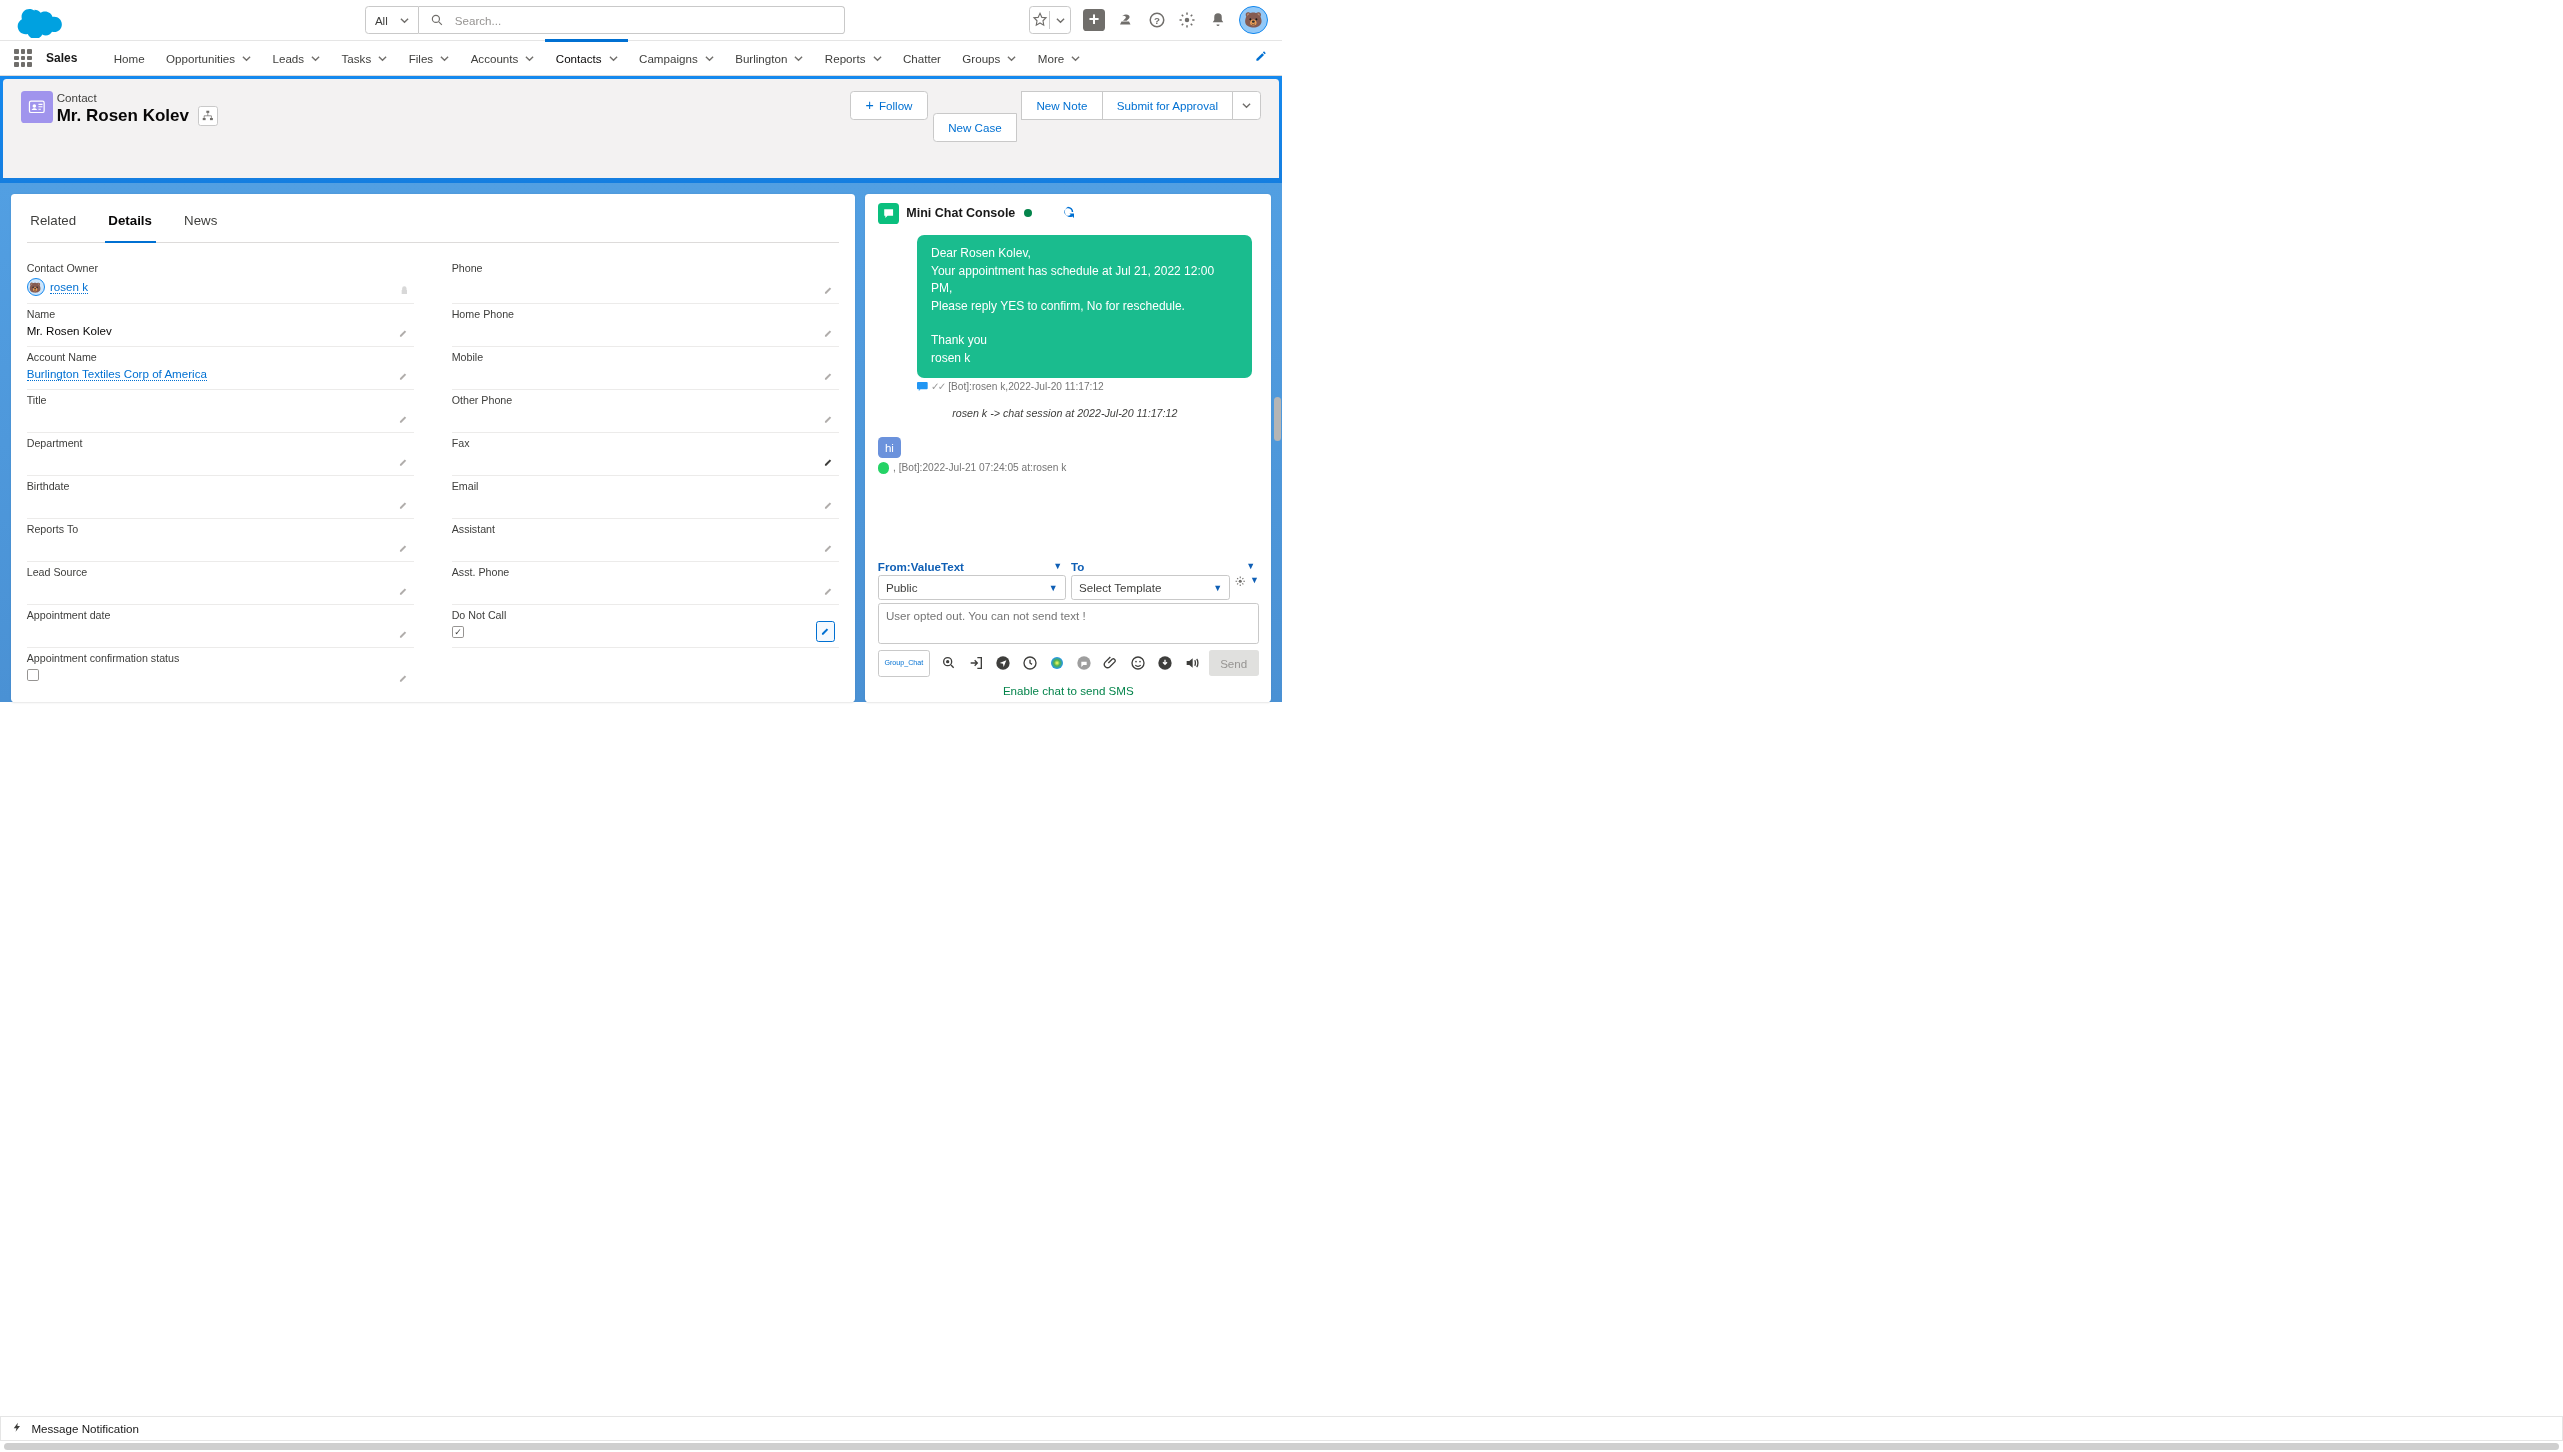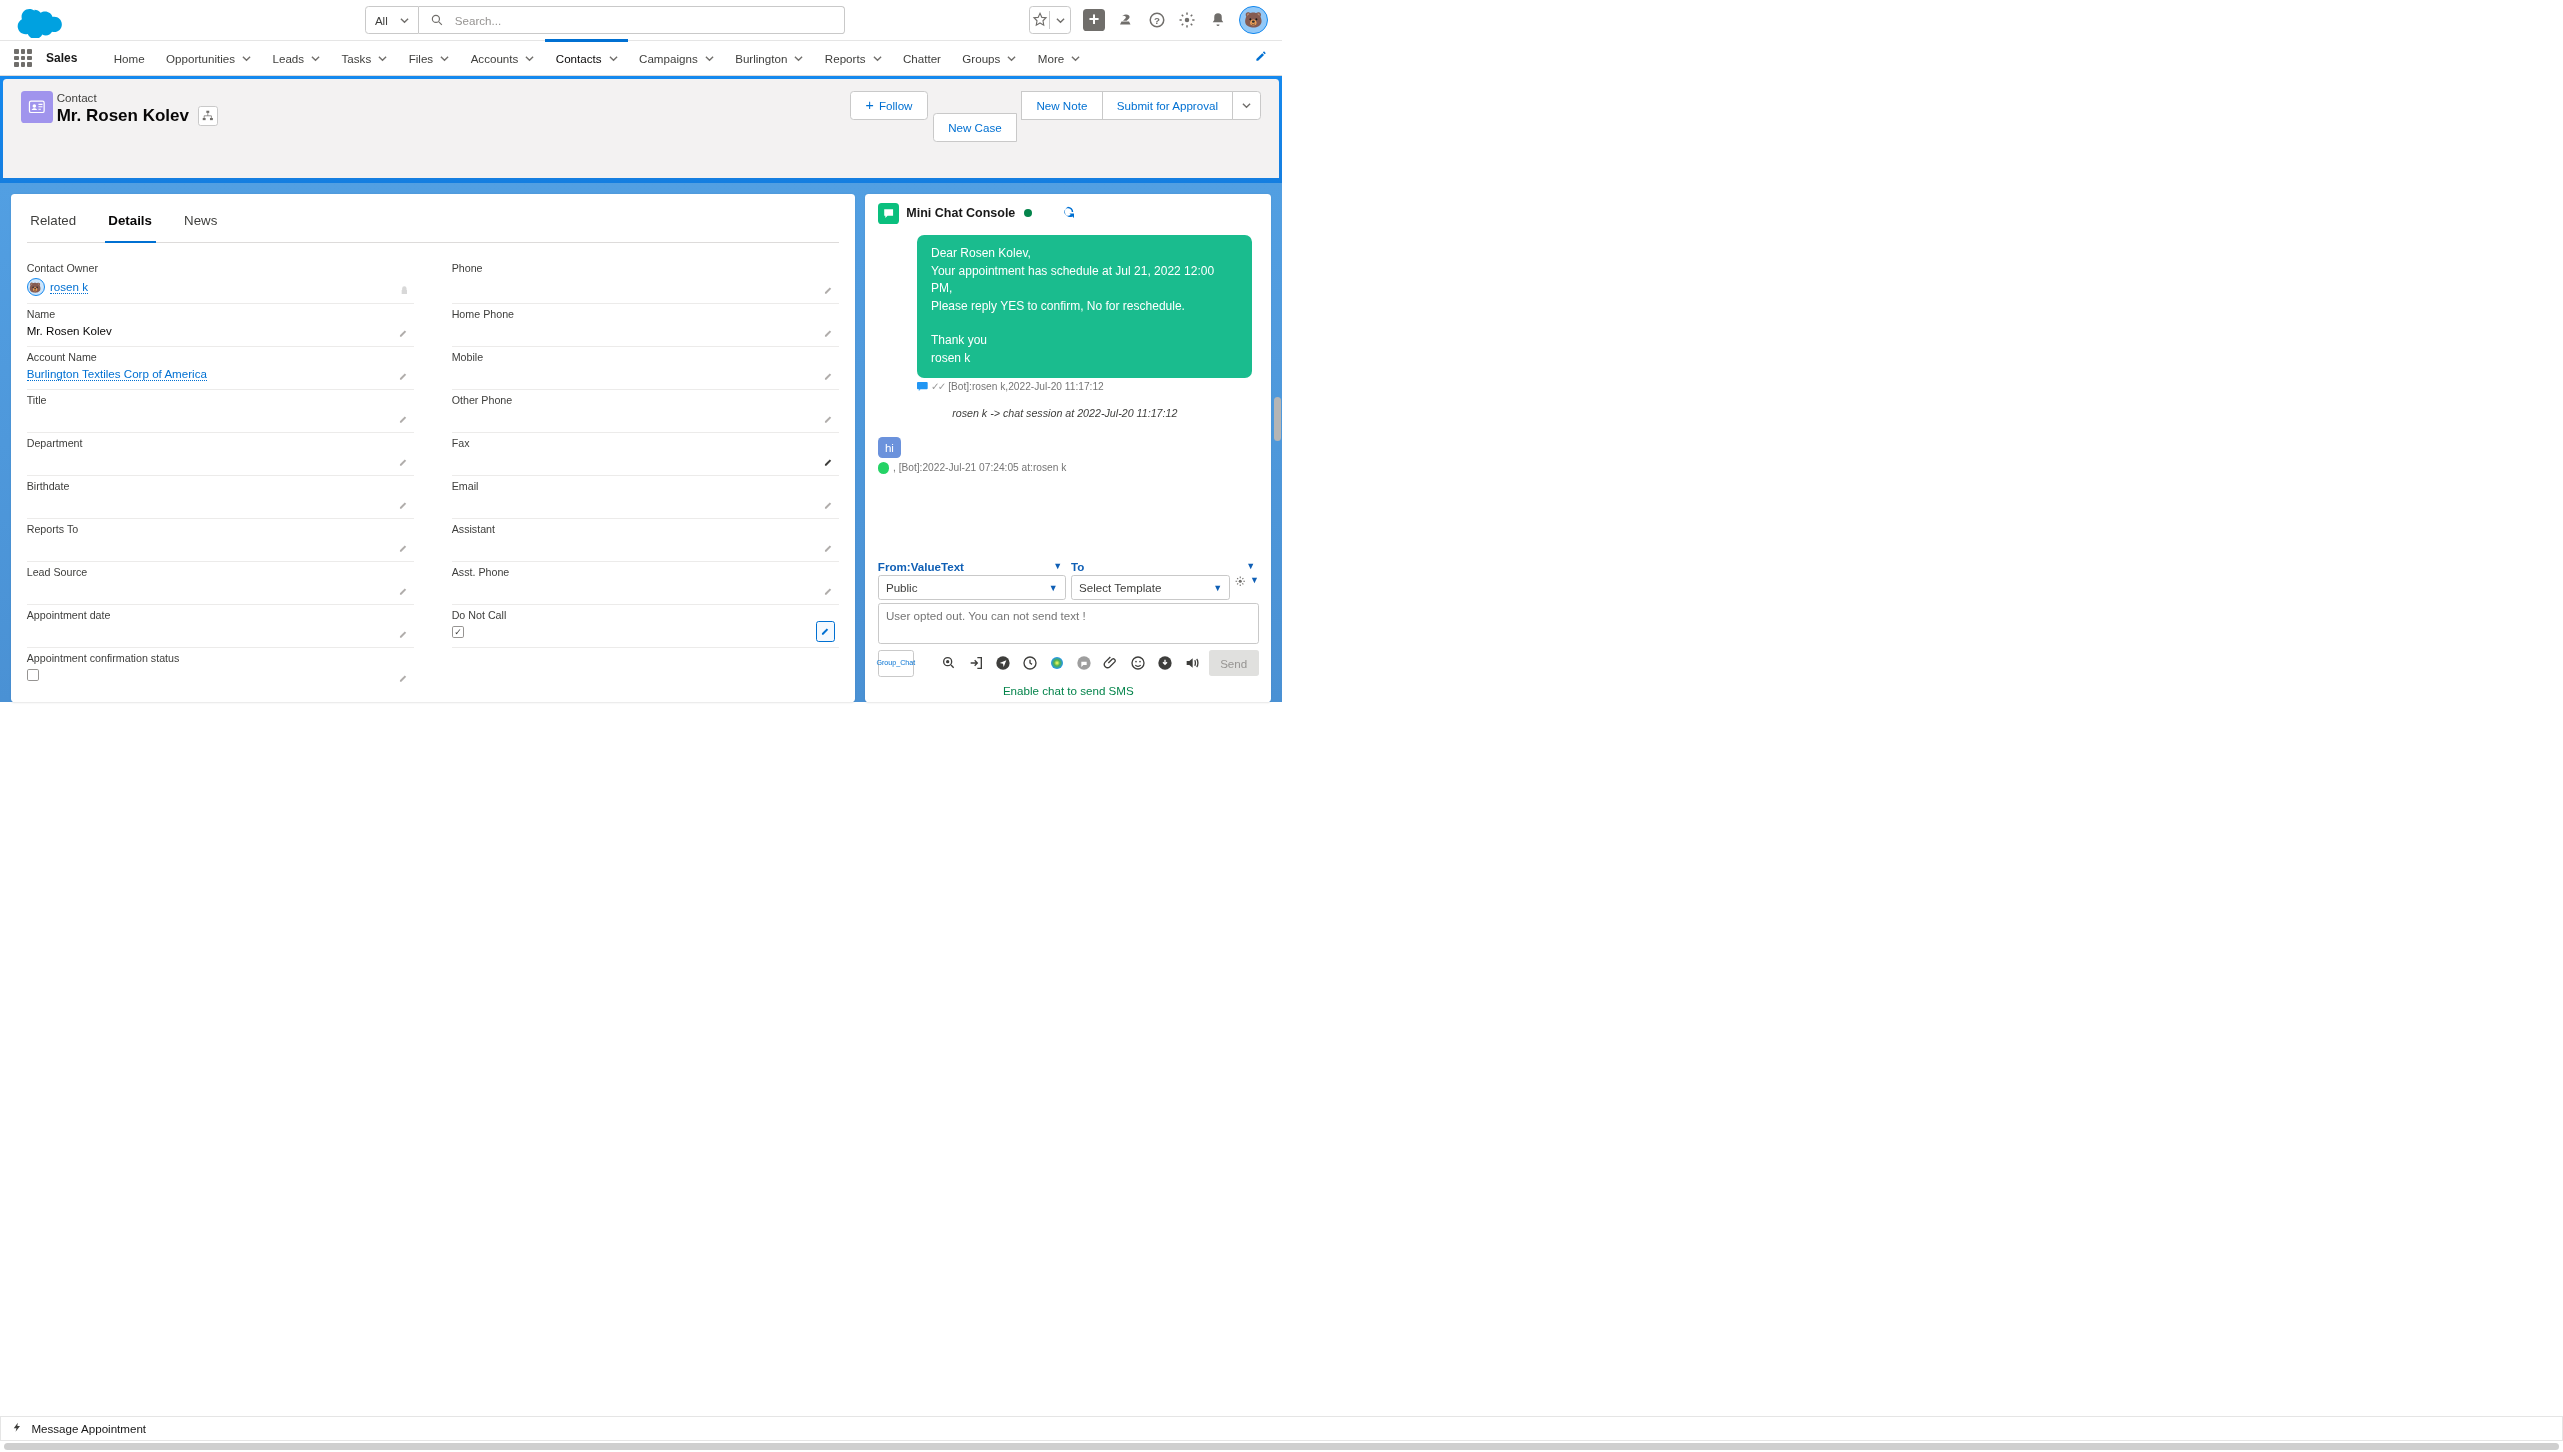--- a/index.html
+++ b/index.html
@@ -93,21 +93,21 @@
 .wa{width:11.6px;height:11.6px;border-radius:50%;background:#25d366;display:inline-block;position:relative;}
 .compose{border-top:0;}
 .compose-row{display:flex;gap:5.3px;margin:2.7px 0;align-items:center;}
 .compose-row .half{flex:1;position:relative;}
 .lbl{font-size:11.6px;font-weight:700;color:#0f5fb5;}
 .lbl .val{font-weight:700;color:#0f5fb5;}
 .drop-tiny{position:absolute;right:3.6px;top:1.8px;color:#0f5fb5;font-size:9px;}
 .select{border:0.9px solid #c9c9c9;border-radius:2.7px;height:25px;display:flex;align-items:center;justify-content:space-between;padding:0 7.1px;font-size:11.6px;color:#3e3e3c;}
 .msg-area{width:100%;height:41px;border:0.9px solid #c9c9c9;border-radius:2.7px;padding:5.3px 7.1px;font-size:11.6px;color:#757575;resize:none;font-family:inherit;}
 .compose-bottom{display:flex;align-items:center;gap:7.1px;margin-top:3.6px;}
-.grp-chat{width:36px;height:27px;border:0.9px solid #c9c9c9;border-radius:2.7px;display:flex;align-items:center;justify-content:center;color:#0070d2;font-size:7.1px;text-align:center;line-height:1;}
+.grp-chat{width:52px;height:27px;border:0.9px solid #c9c9c9;border-radius:2.7px;display:flex;align-items:center;justify-content:center;color:#0070d2;font-size:7.1px;text-align:center;line-height:1;}
 .tool-icons{display:flex;gap:9px;margin-left:auto;align-items:center;}
 .tool-icons span{width:18px;height:18px;color:#3e3e3c;display:flex;align-items:center;justify-content:center;cursor:pointer;}
 .tool-icons span svg{width:16px;height:16px;}
 .send-btn{background:#e0e0de;border:none;border-radius:2.7px;padding:6.2px 11.6px;color:#969492;font-size:11.6px;cursor:not-allowed;}
 .enable-link{text-align:center;color:#04844b;font-size:11.6px;margin-top:7.1px;font-weight:500;}
 
 
 .footer{position:fixed;left:0;bottom:10.7px;height:25px;background:#fff;border:0.9px solid #e5e5e5;display:flex;align-items:center;padding:0 10.7px;gap:9px;font-size:11.6px;width:100%;}
 .footer .bolt{font-size:12.5px;}
 
@@ -611,16 +611,16 @@
     </div>
   </div>
 </div>
 
 <div class="footer">
   <span class="bolt">
     <svg width="10.7" height="12.5" viewBox="0 0 24 24">
         <path d="M13 2L4 14h6l-2 8 10-13h-6z" fill="#3e3e3c"></path>
       </svg>
   </span>
-  <span>Message Appointment</span>
+  <span>Message Notification</span>
 </div>
 <div class="scrollbar-bottom"></div>
 
 
 </body></html>

